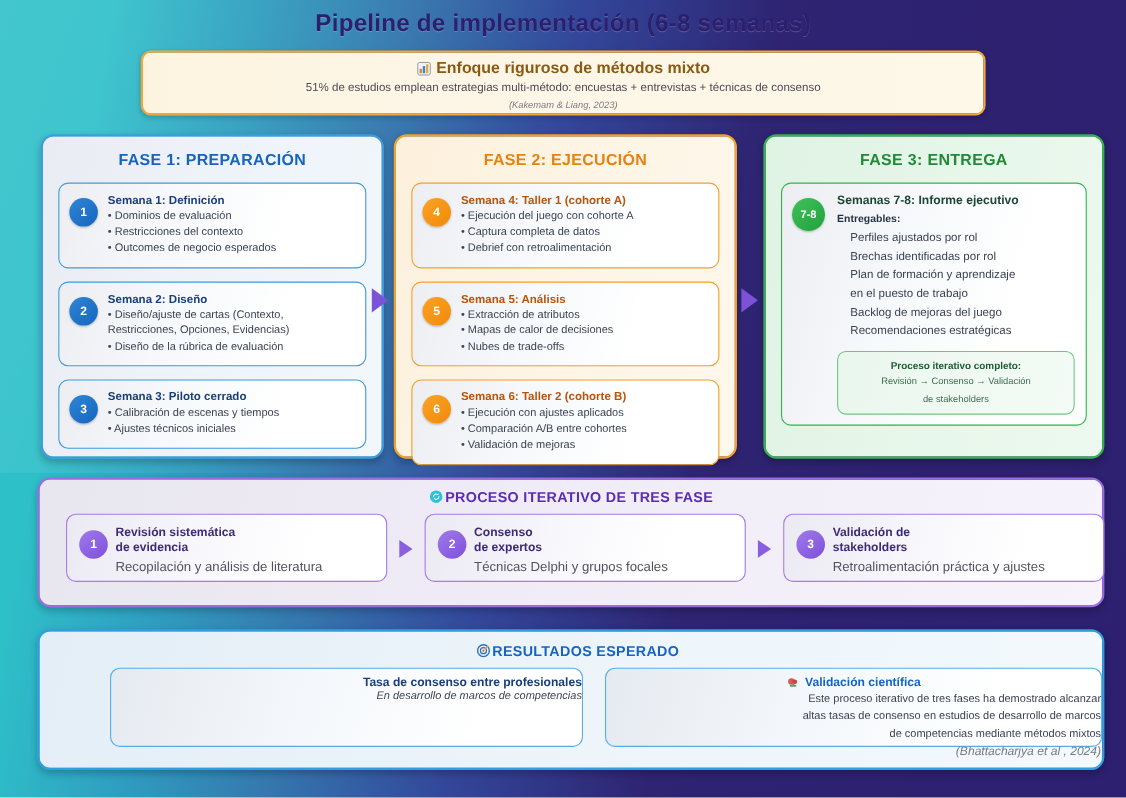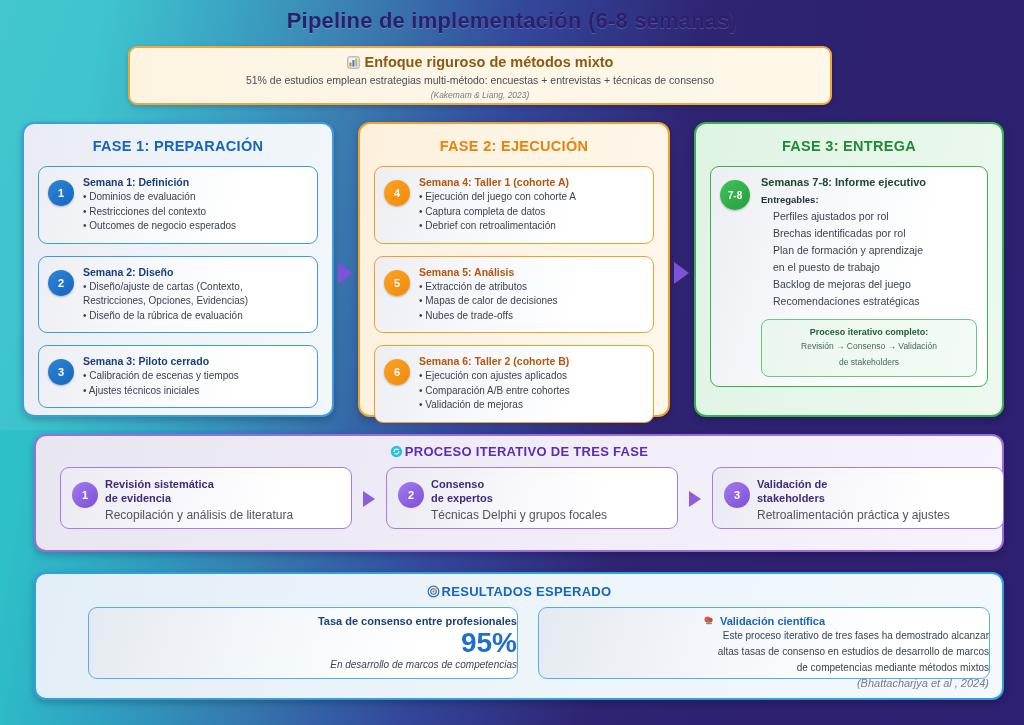--- a/index.html
+++ b/index.html
@@ -26,21 +26,21 @@
   .title {
     position: absolute; left: 0; top: 8px; width: 1024px;
     text-align: center;
     font-size: 22px; font-weight: bold; letter-spacing: .2px;
     color: #2c1f6e;
     text-shadow: 0 1px 0 rgba(255,255,255,.18);
   }
 
   
   .banner {
-    position: absolute; left: 128px; top: 46px; width: 704px; height: 59px;
+    position: absolute; left: 128px; top: 46px; width: 768px; height: 59px;
     background: linear-gradient(90deg,#fdf4e0 0%, #fdf6e6 35%, #fef8e9 100%);
     border: 2px solid #f0a63c;
     border-radius: 9px;
     box-shadow: 0 2px 5px rgba(0,0,0,.18);
     padding-top: 6px; text-align: center;
   }
   .banner-title {
     font-size: 14.5px; font-weight: bold; color: #8a5a12;
     display: flex; align-items: center; justify-content: center; gap: 5px;
   }
@@ -48,21 +48,21 @@
   .banner-cite { font-size: 8.5px; color: #7b7b84; font-style: italic; margin-top: 4px; }
 
   
   .phases { position: absolute; left: 22px; top: 122px; width: 982px; height: 295px; }
   .phase {
     position: absolute; top: 0; height: 295px;
     border-radius: 12px;
     box-shadow: 0 3px 7px rgba(0,0,0,.22);
     padding: 14px 14px 0 14px;
   }
-  .phase-1 { left: 0;   width: 312px;
+  .phase-1 { left: 15px;   width: 312px;
     background: linear-gradient(105deg,#e9ecf2 0%, #eef3f9 40%, #f2f7fc 100%);
     border: 2px solid #3f9bdc; }
   .phase-2 { left: 336px; width: 312px;
     background: linear-gradient(105deg,#fdf1dd 0%, #fdf4e4 45%, #fef8ec 100%);
     border: 2px solid #f2a02c; }
   .phase-3 { left: 672px; width: 310px;
     background: linear-gradient(105deg,#dff3e3 0%, #e6f6e9 45%, #edf9ef 100%);
     border: 2px solid #37b24d; }
 
   .phase-title { text-align: center; font-size: 14.5px; font-weight: bold; letter-spacing: .3px; }
@@ -161,21 +161,21 @@
     border-left: 12px solid #8b5de0;
   }
   .iter-arrow.a1 { left: 303px; }
   .iter-arrow.a2 { left: 629px; }
 
   
   .panel-res {
     left: 34px; top: 572px; width: 970px; height: 128px;
     background: linear-gradient(105deg,#e4eef6 0%, #ecf4fa 45%, #f3f9fd 100%);
     border: 2px solid #2f9fe0;
-    padding: 10px 24px 0 24px;
+    padding: 10px 24px 0 36px;
   }
   .panel-res .panel-head { color: #1565c0; }
   .res-row { position: relative; margin-top: 8px; height: 78px; }
   .res-card {
     position: absolute; top: 0; height: 72px;
     background: linear-gradient(105deg,#e5eaf0 0%, #f3f7fb 38%, #ffffff 78%);
     border: 1.5px solid #56aee8; border-radius: 9px;
     text-align: right; padding-top: 7px;
   }
   .res-card.left  { left: 28px;  width: 430px; }
@@ -355,21 +355,20 @@
             <circle cx="8" cy="8" r="3.4" fill="none" stroke="#2a6fb5" stroke-width="1.3"></circle>
             <circle cx="8" cy="8" r="1.2" fill="#d9534f"></circle>
             <path d="M9.5 6.5L13.6 2.4" stroke="#e8a93a" stroke-width="1.3"></path>
           </svg>
       </span>
       <span>RESULTADOS ESPERADO</span>
     </div>
     <div class="res-row">
       <div class="res-card left">
         <div class="res-label">Tasa de consenso entre profesionales</div>
-        <div class="res-value">95%</div>
         <div class="res-note">En desarrollo de marcos de competencias</div>
       </div>
       <div class="res-card right">
         <div class="sci-title">
           <span class="ic">
             <svg width="12" height="12" viewBox="0 0 16 16">
                 <circle cx="6" cy="6" r="4" fill="#e0564f"></circle>
                 <circle cx="10" cy="6.5" r="3" fill="#cf463f"></circle>
                 <rect x="4" y="10" width="8" height="2.4" rx="1" fill="#5aa85f"></rect>
                 <rect x="7" y="8" width="2" height="3" fill="#7c8a94"></rect>

